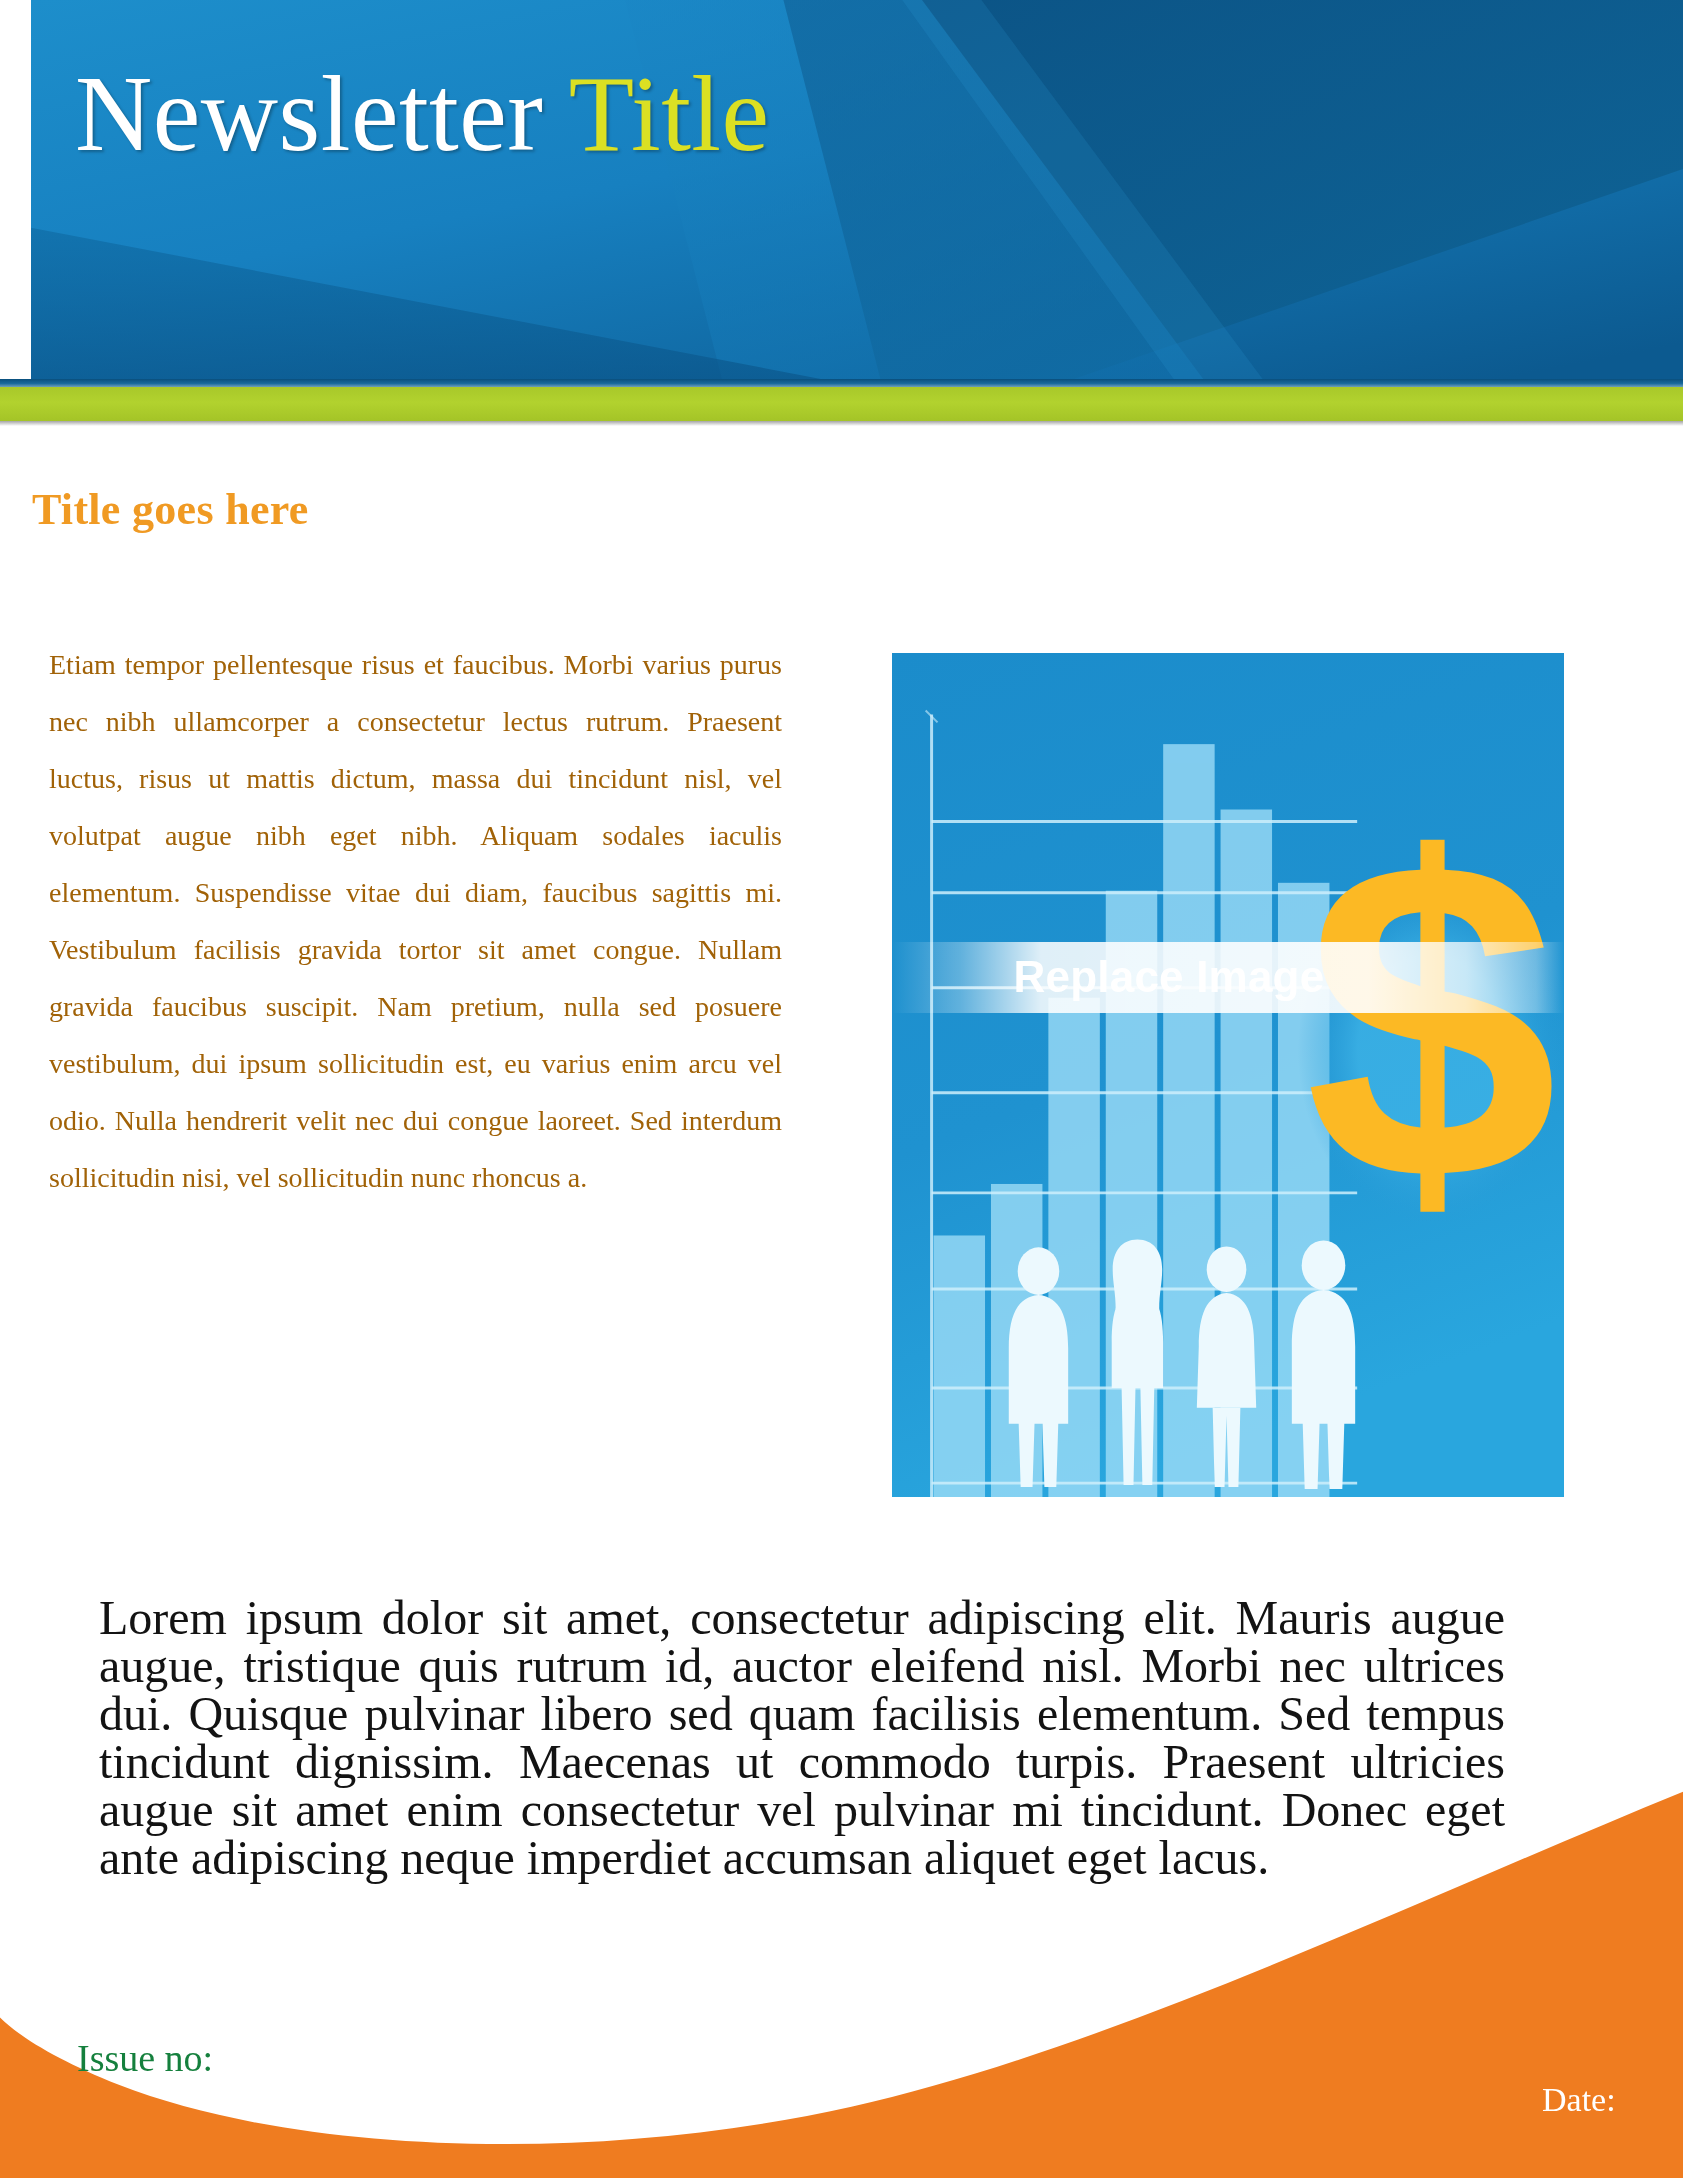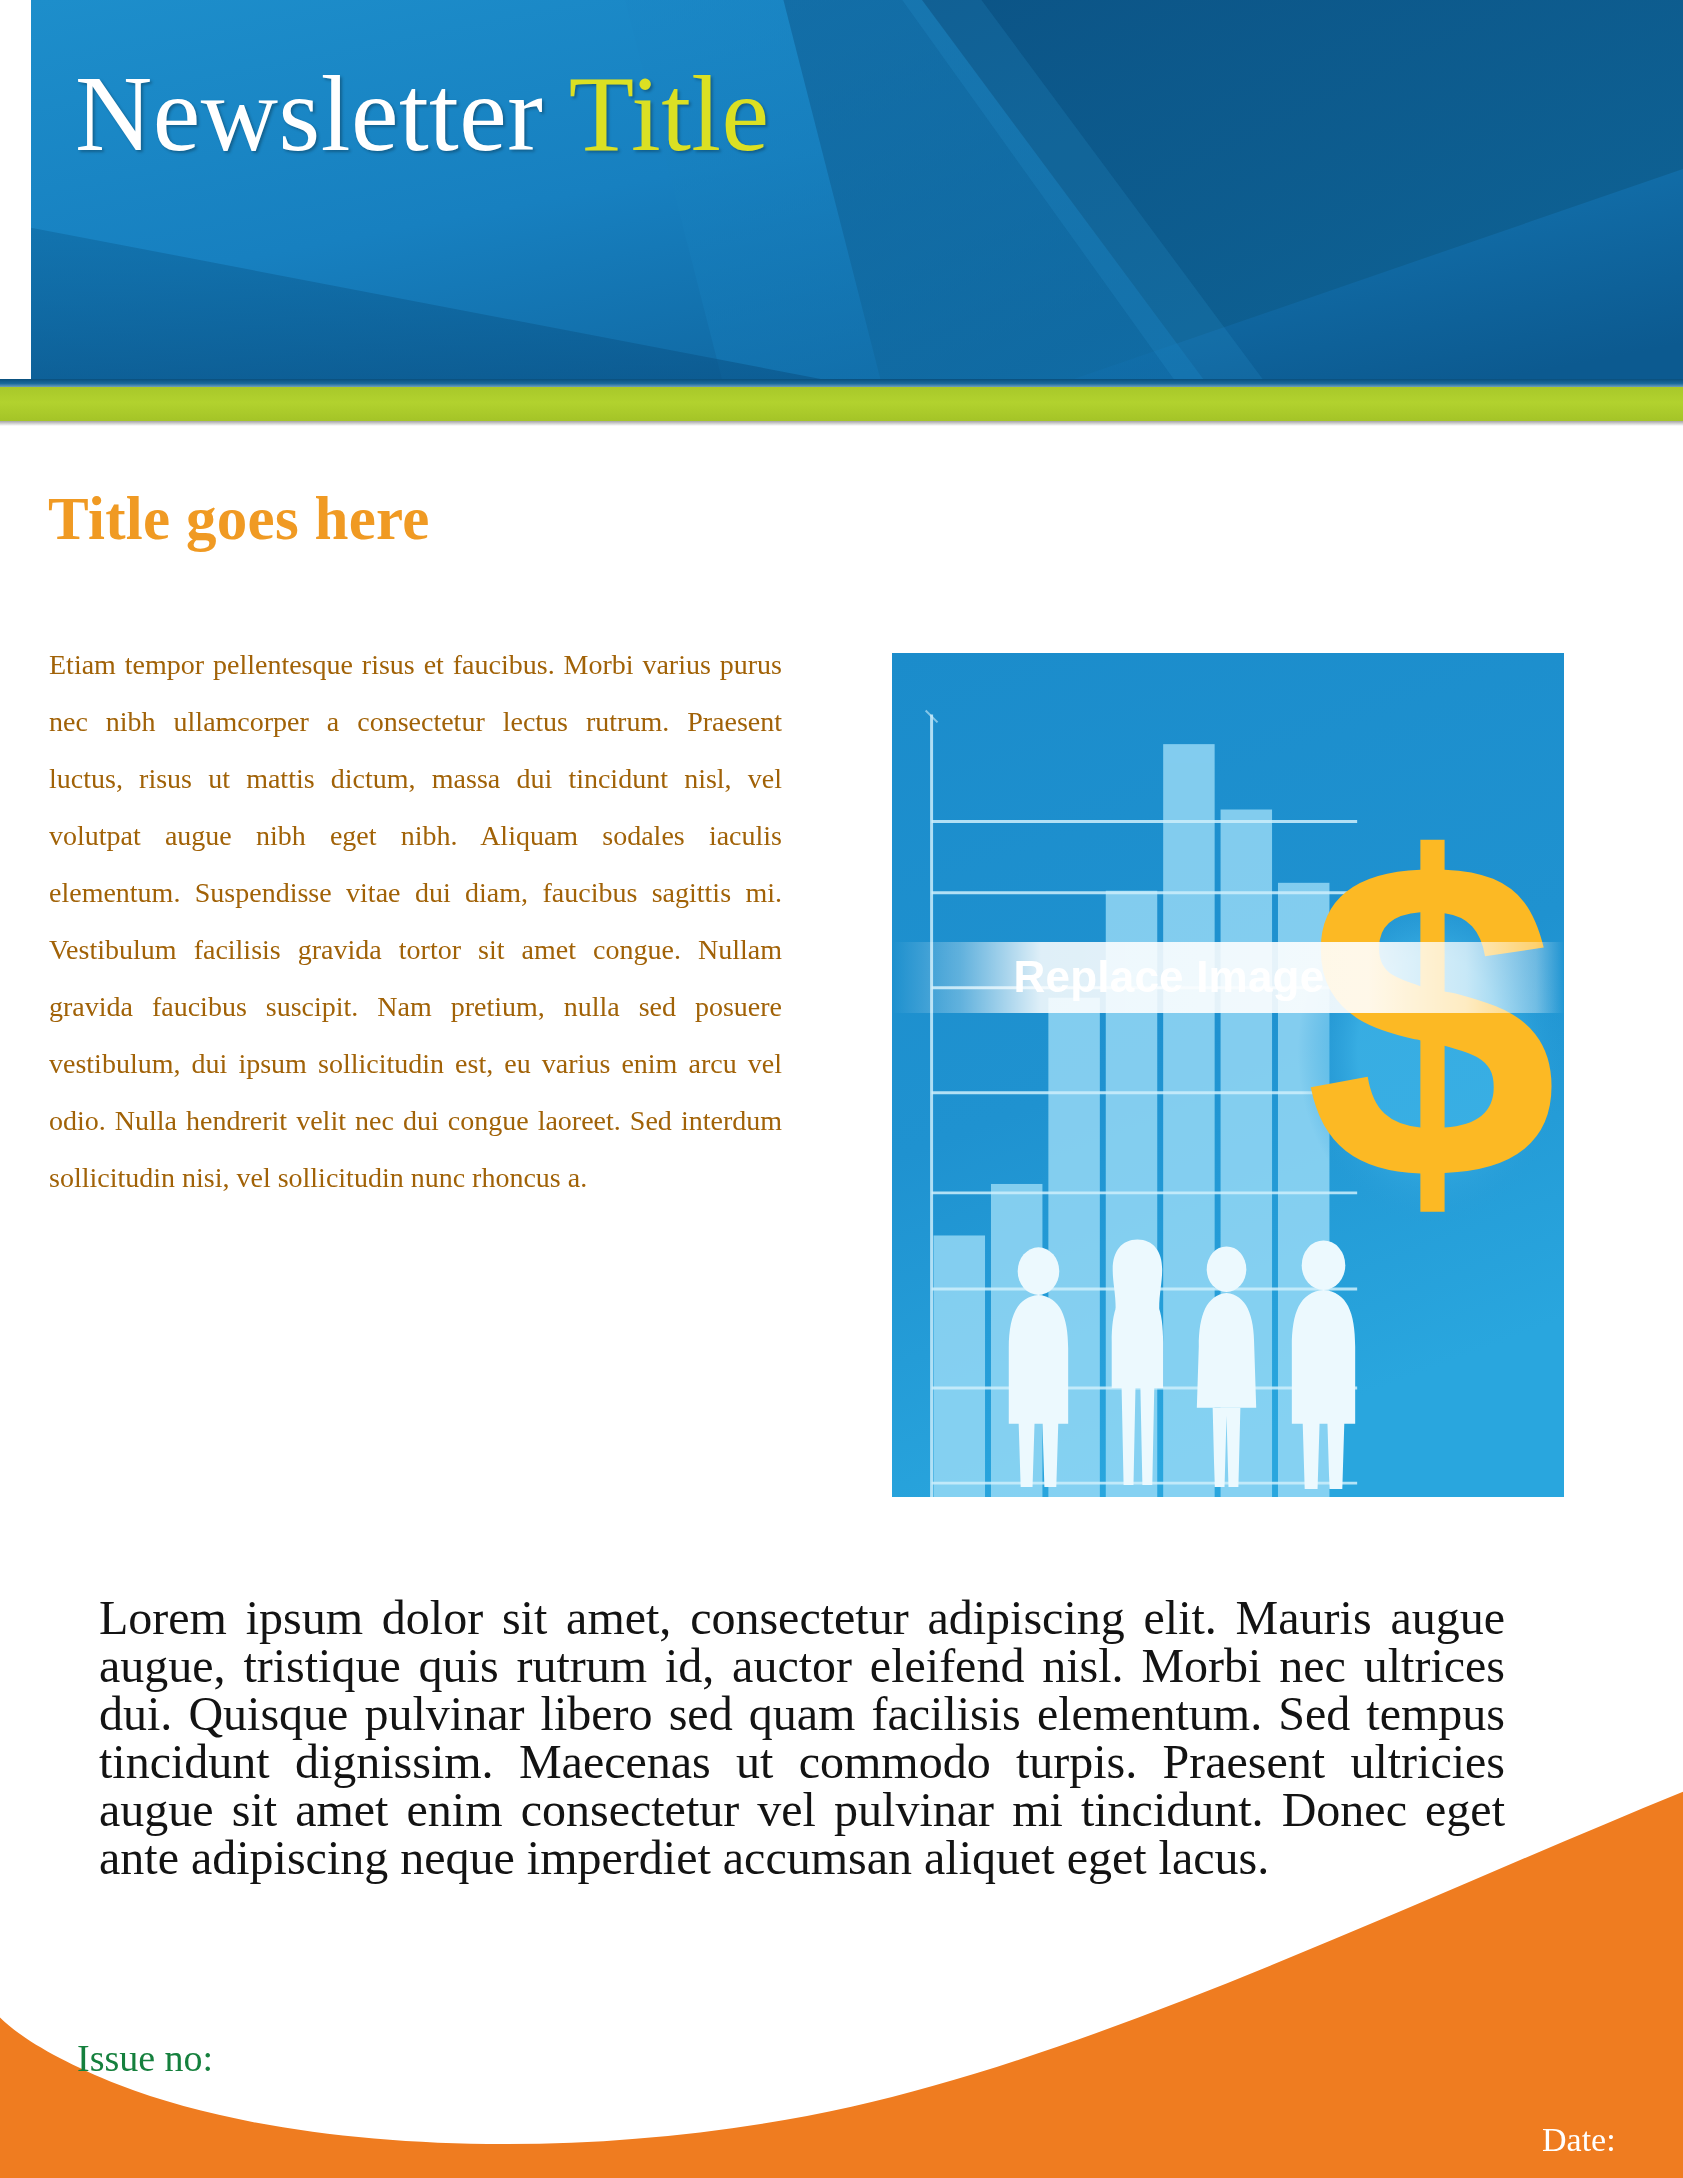--- a/index.html
+++ b/index.html
@@ -88,25 +88,25 @@
     top: 421px;
     width: 1683px;
     height: 5px;
     background: linear-gradient(to bottom, rgba(90,90,90,0.55), rgba(255,255,255,0));
     z-index: 5;
   }
 
   
   .section-title {
     position: absolute;
-    left: 48px;
+    left: 32px;
     top: 484px;
     font-family: "Liberation Serif", serif;
     font-weight: bold;
-    font-size: 61px;
+    font-size: 44px;
     color: #f09a23;
     letter-spacing: 0.3px;
     white-space: nowrap;
   }
 
   
   .left-column {
     position: absolute;
     left: 49px;
     top: 636px;
@@ -205,21 +205,20 @@
   }
   .date-label {
     position: absolute;
     left: 1542px;
     top: 2081px;
     font-family: "Liberation Serif", serif;
     font-size: 34px;
     color: #ffffff;
     white-space: nowrap;
     z-index: 3;
-    margin-top: 40px;
   }
 </style>
 </head>
 <body>
 
 <div class="banner">
   <svg class="banner-shape-svg" viewBox="0 0 1700 391" preserveAspectRatio="none">
     <defs>
       <linearGradient id="bgGrad" x1="0" y1="0" x2="0.85" y2="1">
         <stop offset="0%" stop-color="#1d8ecb"></stop>

